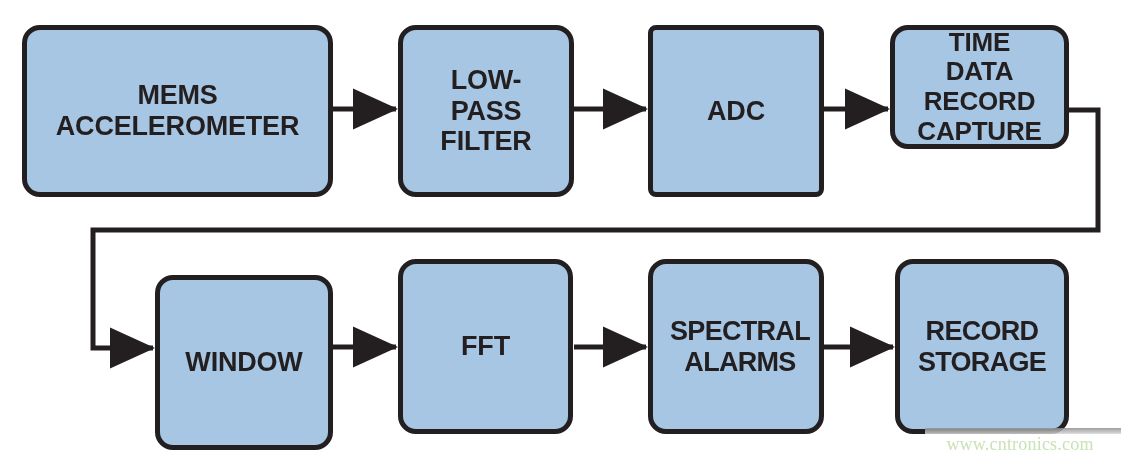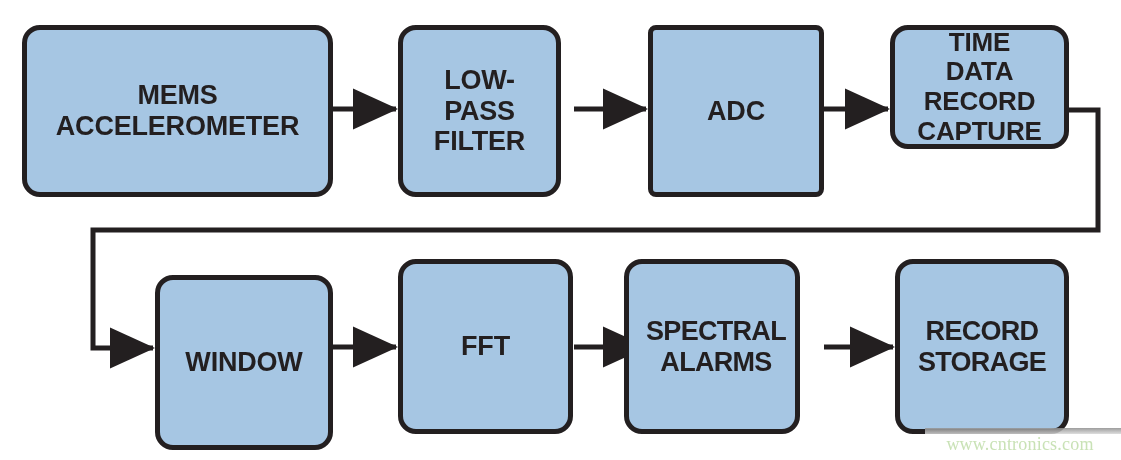--- a/index.html
+++ b/index.html
@@ -44,28 +44,28 @@
     white-space: pre-line;
     z-index: 2;
   }
   .proc-block .block-label {
     display: block;
     width: 100%;
     white-space: pre-line;
   }
   
   #block-mems       { left: 22px;  top: 25px;  width: 311px; height: 172px; align-items: center; }
-  #block-lpf        { left: 398px; top: 25px;  width: 163px; height: 172px; }
+  #block-lpf        { left: 398px; top: 25px;  width: 176px; height: 172px; }
   #block-adc        { left: 648px; top: 25px;  width: 176px; height: 172px; border-radius: 8px; }
   #block-capture    { left: 890px; top: 25px;  width: 179px; height: 124px;
                       font-size: 26px; }
   
   #block-window     { left: 155px; top: 259px; width: 178px; height: 175px; margin-top: 16px; }
   #block-fft        { left: 398px; top: 259px; width: 175px; height: 175px; }
-  #block-spectral   { left: 624px; top: 259px; width: 176px; height: 175px; padding-left: 8px; }
+  #block-spectral   { left: 648px; top: 259px; width: 176px; height: 175px; padding-left: 8px; }
   #block-storage    { left: 895px; top: 259px; width: 174px; height: 175px; }
 
   #block-spectral .block-label,
   #block-storage  .block-label { letter-spacing: -0.7px; }
 
   #watermark {
     position: absolute;
     left: 920px;
     top: 434px;
     width: 200px;

